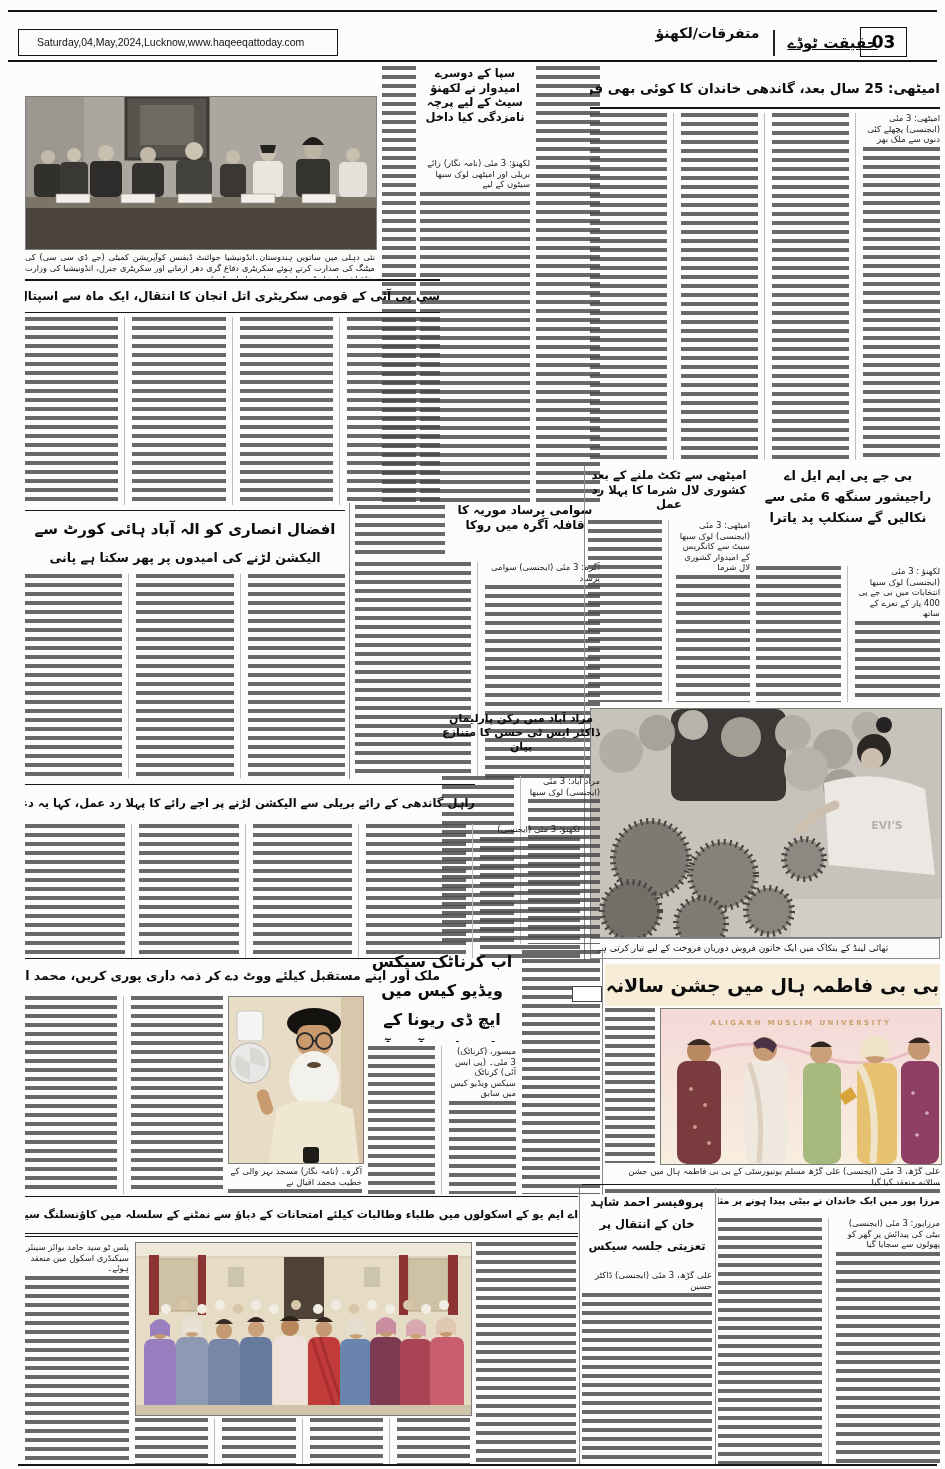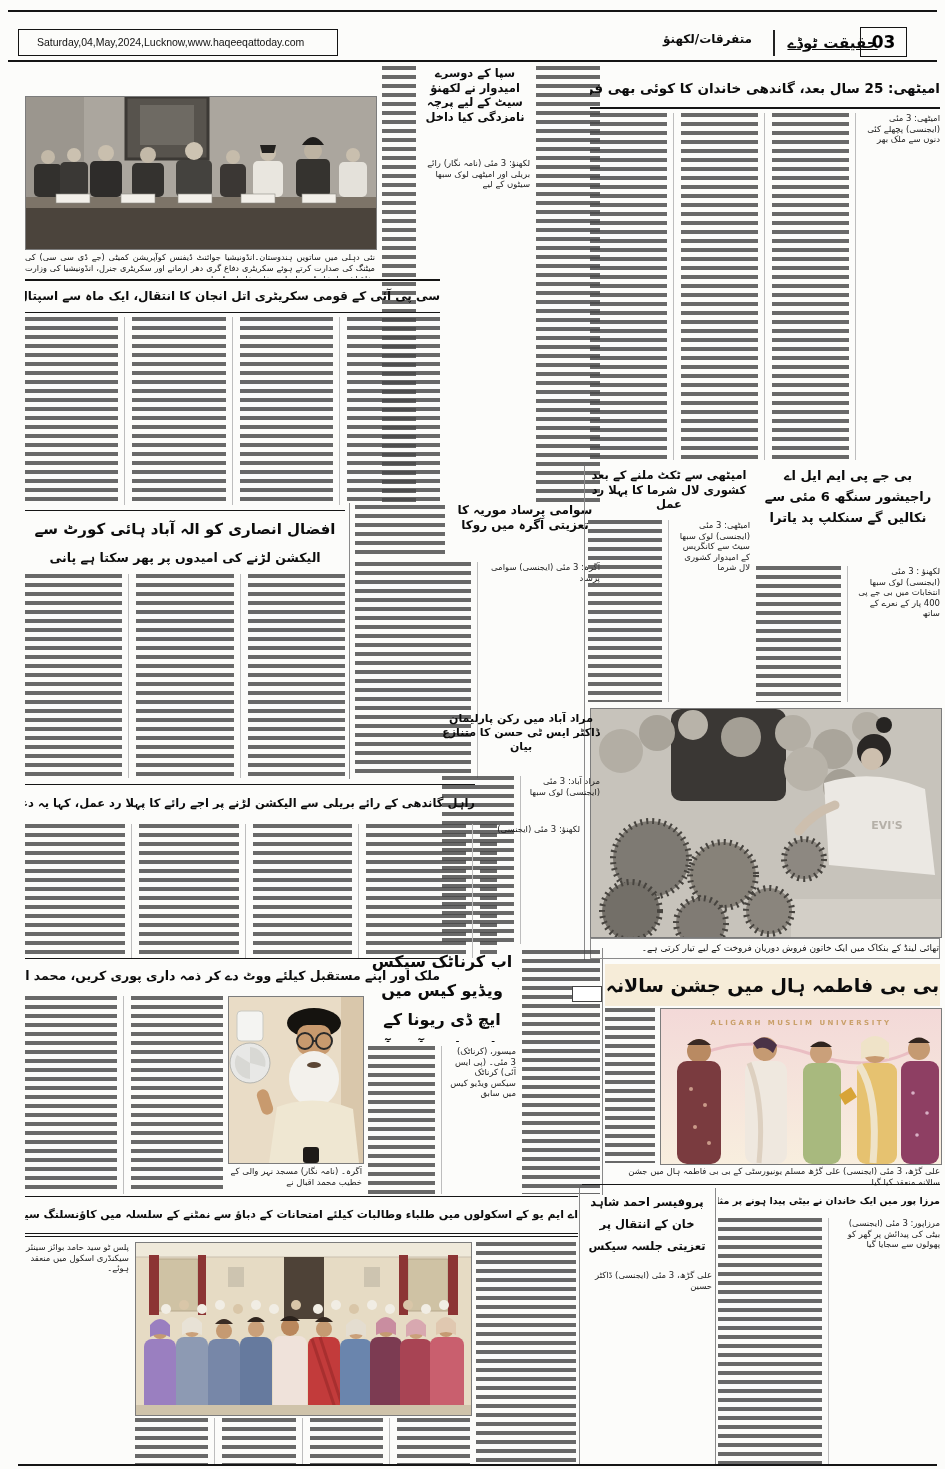--- a/index.html
+++ b/index.html
@@ -6,38 +6,38 @@
   .page{position:relative;width:945px;height:1469px;margin:0 auto;background:#fcfcfa;
         font-family:"DejaVu Sans",sans-serif;overflow:hidden;}
   .abs{position:absolute;}
   .rule{position:absolute;background:#151515;}
   .vrule{position:absolute;background:#8a8a8a;}
   .h{position:absolute;color:#0c0c0c;font-weight:bold;direction:rtl;text-align:center;
      line-height:1.28;overflow:hidden;}
   .dl{font-size:8.5px;line-height:10.5px;color:#1b1b1b;direction:rtl;text-align:right;
       margin-bottom:2px;overflow:hidden;}
   .body{position:absolute;display:flex;gap:7px;direction:rtl;}
-  .tcol{flex:1;display:flex;flex-direction:row;min-width:0;}
+  .tcol{flex:1;display:flex;flex-direction:column;min-width:0;}
   .body .tcol+.tcol{border-right:1px solid #bdbdbd;padding-right:6px;}
   .sim{flex:1;background-image:repeating-linear-gradient(to bottom,#484848 0 4px,rgba(0,0,0,0) 4px 9px);
        opacity:.82;}
-  .cap{position:absolute;font-size:8.2px;color:#101010;direction:rtl;text-align:right;
+  .cap{position:absolute;font-size:8.2px;color:#101010;direction:rtl;text-align:left;
        line-height:11px;overflow:hidden;}
   .photo{position:absolute;border:1px solid #7c7c7c;overflow:hidden;background:#c9c5bd;}
   .box{position:absolute;border:1.4px solid #141414;}
   .eng{font-family:"Liberation Sans","DejaVu Sans",sans-serif;}
 </style>
 </head>
 <body>
 
 <div class="page">
 
   <div class="rule" style="left:8px;top:10px;width:929px;height:2px"></div>
   <div class="box eng" style="left:18px;top:29px;width:300px;height:25px;font-size:10.5px;line-height:25px;padding-left:18px;color:#111">Saturday,04,May,2024,Lucknow,www.haqeeqattoday.com</div>
-  <div class="h" style="left:645px;top:24px;width:125px;height:30px;font-size:12px;line-height:30px">متفرقات/لکھنؤ</div>
+  <div class="h" style="left:645px;top:18px;width:125px;height:30px;font-size:14px;line-height:30px">متفرقات/لکھنؤ</div>
   <div class="vrule" style="left:773px;top:30px;width:2px;height:26px;background:#222"></div>
   <div class="h" style="left:780px;top:28px;width:105px;height:30px;font-size:15px;line-height:30px;text-decoration:underline">حقیقت ٹوڈے</div>
   <div class="box" style="left:860px;top:27px;width:45px;height:28px;font-size:17px;line-height:28px;text-align:center;font-weight:bold">03</div>
   <div class="rule" style="left:8px;top:60px;width:929px;height:2px"></div>
 
   <div class="photo" style="left:25px;top:96px;width:350px;height:152px">
     <svg width="350" height="152" viewBox="0 0 350 152">
       <rect width="350" height="152" fill="#aba69e"></rect>
       <rect x="0" y="0" width="58" height="152" fill="#9b968e"></rect>
       <rect x="100" y="0" width="82" height="62" fill="#57534d" stroke="#3c3935" stroke-width="3"></rect>
@@ -145,21 +145,21 @@
         <div class="sim"></div>
       </div>
   </div>
 
   <div class="vrule" style="left:349px;top:503px;width:1px;height:276px"></div>
   <div class="body" style="left:355px;top:505px;width:90px;height:52px">
     <div class="tcol">
         <div class="sim"></div>
       </div>
   </div>
-  <div class="h" style="left:450px;top:503px;width:150px;height:55px;font-size:12px">سوامی پرساد موریہ کا تعزیتی آگرہ میں روکا</div>
+  <div class="h" style="left:450px;top:503px;width:150px;height:55px;font-size:12px">سوامی پرساد موریہ کا قافلہ آگرہ میں روکا</div>
   <div class="body" style="left:355px;top:562px;width:245px;height:216px">
     <div class="tcol">
       <div class="dl">آگرہ: 3 مئی (ایجنسی) سوامی پرساد</div>
       <div class="sim"></div>
     </div>
     <div class="tcol">
         <div class="sim"></div>
       </div>
   </div>
 

